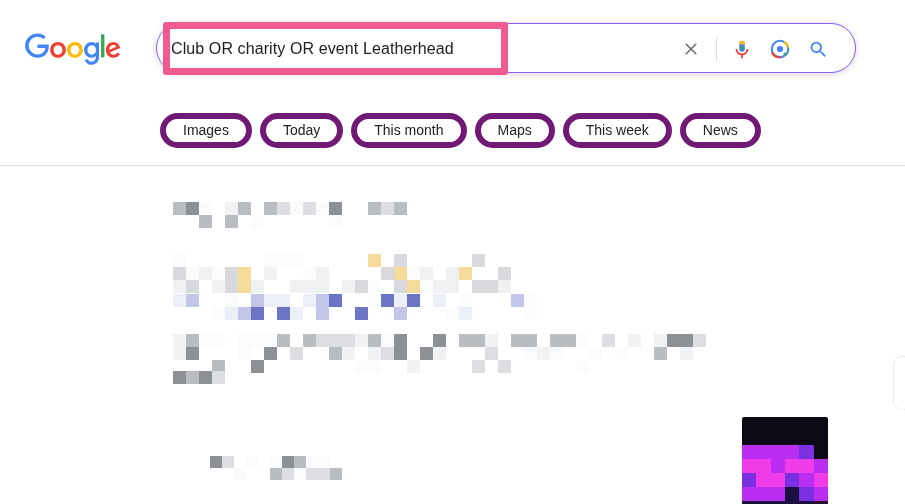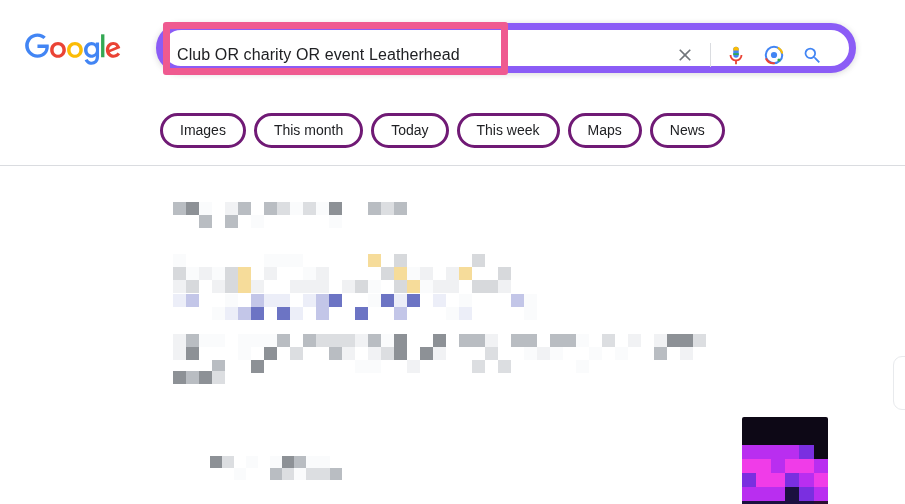--- a/index.html
+++ b/index.html
@@ -18,21 +18,21 @@
     background:#dadce0;
   }
 
   
   .logo { position:absolute; left:25px; top:33px; width:96px; height:33px; }
   .logo svg { display:block; width:96px; height:33px; }
 
   
   .searchbar {
     position:absolute; left:156px; top:23px; width:700px; height:50px;
-    background:#ffffff; border:7px solid #8b5cf6; border-radius:25px;
+    background:#ffffff; border:1px solid #8b5cf6; border-radius:25px;
     box-shadow: 0 1px 6px rgba(32,33,36,0.18);
   }
   .search-input-zone {
     position:absolute; left:14px; top:9px; width:525px; height:32px;
     display:flex; align-items:center;
   }
   .search-text {
     font-size:16px; color:#202124; line-height:22px;
     white-space:nowrap; letter-spacing:0.1px;
   }
@@ -50,21 +50,21 @@
   .act { width:38px; height:38px; display:flex; align-items:center; justify-content:center; }
   .vdiv { width:1px; height:24px; background:#dadce0; margin:0 6px; }
 
   
   .chips {
     position:absolute; left:160px; top:112px; height:36px;
     display:flex; align-items:center; gap:8px;
     white-space:nowrap;
   }
   .chip {
-    height:35px; padding:0 17px; border:3px solid #701a75; border-radius:18px;
+    height:35px; padding:0 17px; border:6px solid #701a75; border-radius:18px;
     background:#fff; color:#202124; font-size:14px;
     display:flex; align-items:center; justify-content:center;text-align:right;
   }
 
   
   .results { position:absolute; left:0; top:166px; width:905px; height:338px; background:#fff; }
 
   .mosaic { position:absolute; display:grid; }
   .mosaic i { display:block; }
 
@@ -134,24 +134,24 @@
               <path fill="#4285f4" d="M15.5 14h-.79l-.28-.27A6.47 6.47 0 0 0 16 9.5 6.5 6.5 0 1 0 9.5 16c1.61 0 3.09-.59 4.23-1.57l.27.28v.79l5 4.99L20.49 19l-4.99-5zm-6 0C7.01 14 5 11.99 5 9.5S7.01 5 9.5 5 14 7.01 14 9.5 11.99 14 9.5 14z"></path>
             </svg>
         </div>
       </div>
     </div>
 
     <div class="highlight-box"></div>
 
     <div class="chips">
       <div class="chip">Images</div>
+      <div class="chip">Today</div>
       <div class="chip">This month</div>
-      <div class="chip">Today</div>
+      <div class="chip">Maps</div>
       <div class="chip">This week</div>
-      <div class="chip">Maps</div>
       <div class="chip">News</div>
 
     </div>
 
     <div class="header-divider"></div>
   </div>
 
   <div class="results">
 
     <div class="side-card"></div>

